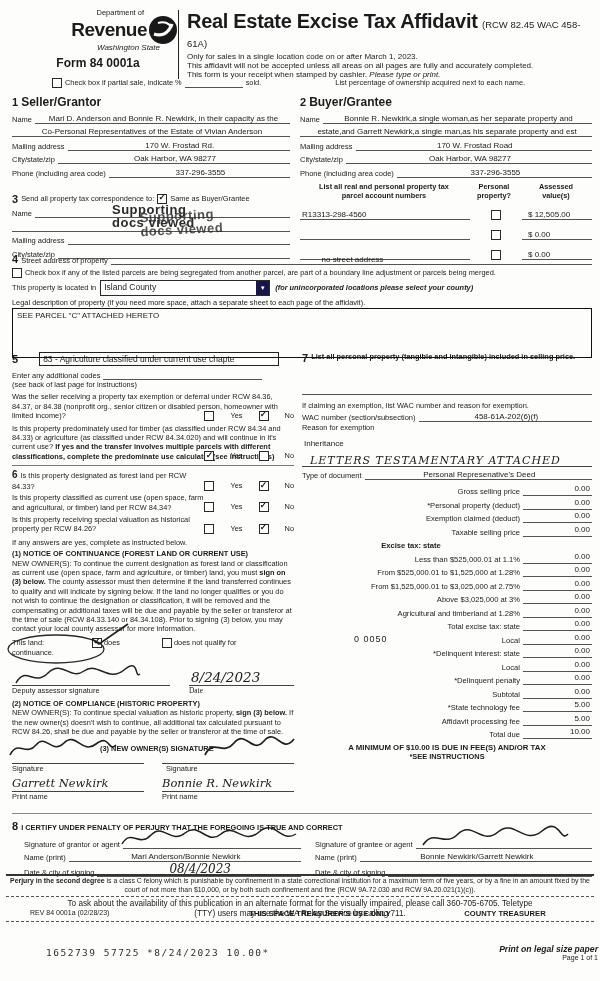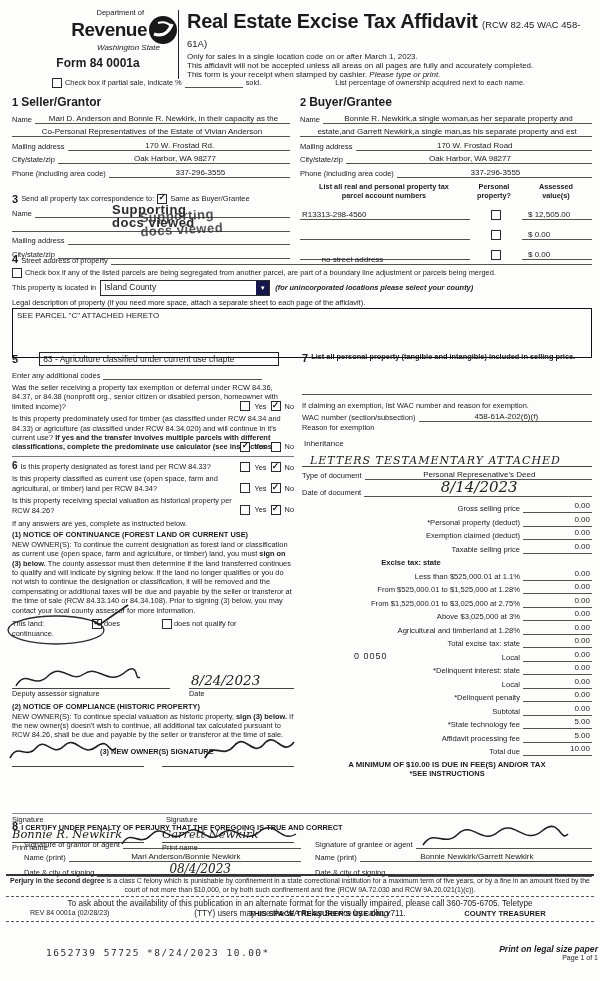--- a/index.html
+++ b/index.html
@@ -11,21 +11,21 @@
   .shead{font-size:12px;font-weight:bold;}
   .t7{font-size:7.4px;line-height:1.27;}
   .t8{font-size:8px;}
   
   .frow{display:flex;align-items:flex-end;height:13.5px;}
   .flbl{font-size:7.5px;white-space:nowrap;padding-right:3px;}
   .fv{flex:1;border-bottom:1px solid #55534f;font-size:8px;padding-left:2px;white-space:nowrap;overflow:hidden;text-align:center;}
   
   .cb{display:inline-flex;width:8px;height:8px;border:1.2px solid #2a2a2a;align-items:center;justify-content:center;flex:none;vertical-align:-1px;background:#fff;}
   .ck{font-style:normal;font-size:9px;font-weight:bold;line-height:1;margin-top:-2px;}
-  .yn{display:flex;gap:4px;align-items:center;white-space:nowrap;font-size:7.4px;flex:none;}
+  .yn{display:flex;gap:16px;align-items:flex-start;white-space:nowrap;font-size:7.4px;flex:none;}
   .qrow{display:flex;align-items:flex-end;}
   
   .trow{display:flex;align-items:flex-end;height:13.5px;position:relative;}
   .tlabel{width:218px;text-align:right;font-size:7.6px;padding-right:3px;white-space:nowrap;}
   .tcenter{text-align:center !important;}
   .tline{flex:1;border-bottom:1px solid #55534f;text-align:right;}
   .tval{font-size:8px;padding-right:2px;}
   .tcode{position:absolute;left:52px;bottom:1px;font-size:9px;letter-spacing:1px;}
   
   .hand{font-family:"DejaVu Serif",serif;font-style:italic;color:#20201e;}
@@ -225,20 +225,21 @@
 
 <div class="abs" style="left:12px;top:352px;width:282px;">
   <div style="display:flex;align-items:center;">
     <span class="secnum">5</span>
     <span style="border:1.4px solid #222;font-size:8.5px;padding:1px 3px;margin-left:18px;width:232px;white-space:nowrap;overflow:hidden;">83 - Agriculture classified under current use chapte</span>
   </div>
   <div class="frow" style="height:14px;width:250px;">
       <span class="flbl">Enter any additional codes</span>
       <span class="fv"></span>
     </div>
+  <div class="t7">(see back of last page for instructions)</div>
 
   <div class="qrow" style="margin-top:3px;">
     <span class="t7" style="flex:1;"><span>Was the seller receiving a property tax exemption or deferral under RCW 84.36, 84.37, or 84.38 (nonprofit org., senior citizen or disabled person, homeowner with limited income)?</span></span>
   </div>
   <div style="display:flex;justify-content:flex-end;margin-top:-10px;">
     <span class="yn">
       <span class="cb">
           <i class="ck"></i>
         </span>
         <span>Yes</span>
@@ -327,62 +328,62 @@
         <span class="t7">does not qualify for</span>
       </span>
       <svg class="abs" style="left:-6px;top:-4px;" width="120" height="34" viewBox="0 0 120 34">
         <ellipse cx="50" cy="16" rx="48" ry="14" stroke="#2a2a2a" stroke-width="1.3" fill="none"></ellipse>
       </svg>
       <svg class="abs" style="left:78px;top:-14px;" width="40" height="22" viewBox="0 0 40 22">
         <path d="M2 16 L9 21 L38 1" stroke="#222" stroke-width="1.6" fill="none"></path>
       </svg>
     </div>
 
-    <div style="display:flex;margin-top:30px;text-align:center;">
+    <div style="display:flex;margin-top:8px;text-align:center;">
       <span style="width:158px;border-bottom:1px solid #45433f;position:relative;height:16px;">
         <svg class="abs sig-svg" style="left:0;bottom:-4px;" width="130" height="26" viewBox="0 0 130 26">
           <path d="M4 20 C 14 2, 22 24, 36 10 S 58 18, 72 8 S 96 20, 112 7 S 122 16, 128 11" stroke="#222" stroke-width="1.5" fill="none"></path>
         </svg>
       </span>
       <span style="flex:1;"></span>
       <span style="width:105px;border-bottom:1px solid #45433f;position:relative;height:16px;">
         <span class="hand" style="position:absolute;left:2px;bottom:0;font-size:13.5px;">8/24/2023</span>
       </span>
     </div>
     <div style="display:flex;">
       <span class="t7" style="width:158px;">Deputy assessor signature</span>
       <span style="flex:1;"></span>
-      <span class="t7" style="width:105px;">Date</span>
+      <span class="t7" style="width:105px;font-family:Liberation Serif, serif;">Date</span>
     </div>
 
     <div class="t7 b" style="margin-top:4px;">(2) NOTICE OF COMPLIANCE (HISTORIC PROPERTY)</div>
     <div class="t7">
       <span>NEW OWNER(S): To continue special valuation as historic property, </span><span class="b">sign (3) below.</span><span> If the new owner(s) doesn't wish to continue, all additional tax calculated pursuant to RCW 84.26, shall be due and payable by the seller or transferor at the time of sale.</span>
     </div>
 
     <div style="position:relative;height:14px;margin-top:4px;">
       <span class="t7 b" style="position:absolute;left:88px;top:3px;white-space:nowrap;">(3) NEW OWNER(S) SIGNATURE</span>
       <svg class="abs" style="left:-4px;top:-6px;" width="110" height="26" viewBox="0 0 110 26">
         <path d="M2 20 C 10 4, 18 22, 28 10 S 44 20, 56 8 S 74 20, 88 9 S 100 18, 108 10" stroke="#1f1f1f" stroke-width="1.6" fill="none"></path>
       </svg>
       <svg class="abs" style="left:190px;top:-8px;" width="95" height="28" viewBox="0 0 95 28">
         <path d="M3 22 C 12 4, 20 24, 32 10 S 50 22, 62 8 S 80 22, 92 6" stroke="#1f1f1f" stroke-width="1.7" fill="none"></path>
       </svg>
     </div>
     <div style="display:flex;gap:18px;">
       <span style="flex:1;border-bottom:1px solid #45433f;height:8px;"></span>
       <span style="flex:1;border-bottom:1px solid #45433f;height:8px;"></span>
     </div>
-    <div style="display:flex;gap:26px;margin-top:48px;">
+    <div style="display:flex;gap:26px;">
       <span class="t7" style="flex:1;">Signature</span>
       <span class="t7" style="flex:1;">Signature</span>
     </div>
     <div style="display:flex;gap:18px;">
+      <span style="flex:1;border-bottom:1px solid #45433f;"><span class="hand" style="font-size:11.5px;">Garrett Newkirk</span></span>
       <span style="flex:1;border-bottom:1px solid #45433f;"><span class="hand" style="font-size:11.5px;">Bonnie R. Newkirk</span></span>
-      <span style="flex:1;border-bottom:1px solid #45433f;"><span class="hand" style="font-size:11.5px;">Garrett Newkirk</span></span>
     </div>
     <div style="display:flex;gap:18px;">
       <span class="t7" style="flex:1;">Print name</span>
       <span class="t7" style="flex:1;">Print name</span>
     </div>
   </div>
 </div>
 
 <div class="abs" style="left:302px;top:352px;width:290px;">
   <div style="display:flex;">
@@ -396,24 +397,20 @@
       <span class="fv">458-61A-202(6)(f)</span>
     </div>
   <div class="t7" style="margin-top:1px;">Reason for exemption</div>
   <div class="t8" style="margin-top:6px;padding-left:2px;">Inheritance</div>
   <div style="border-bottom:1px solid #45433f;margin-top:2px;height:16px;">
     <span class="hand" style="font-size:11px;letter-spacing:1px;padding-left:8px;">LETTERS TESTAMENTARY ATTACHED</span>
   </div>
   <div class="frow" style="height:13px;">
       <span class="flbl">Type of document</span>
       <span class="fv">Personal Represenative's Deed</span>
-    </div>
-  <div class="frow" style="height:17px;">
-      <span class="flbl">Date of document</span>
-      <span class="fv" style="text-align:center;"><span class="hand" style="font-size:15px;">8/14/2023</span></span>
     </div>
 
   <div style="margin-top:3px;">
     <div class="trow">
         <span class="tlabel">Gross selling price</span>
         <span class="tline"><span class="tval">0.00</span></span>
       </div>
     <div class="trow">
         <span class="tlabel">*Personal property (deduct)</span>
         <span class="tline"><span class="tval">0.00</span></span>

